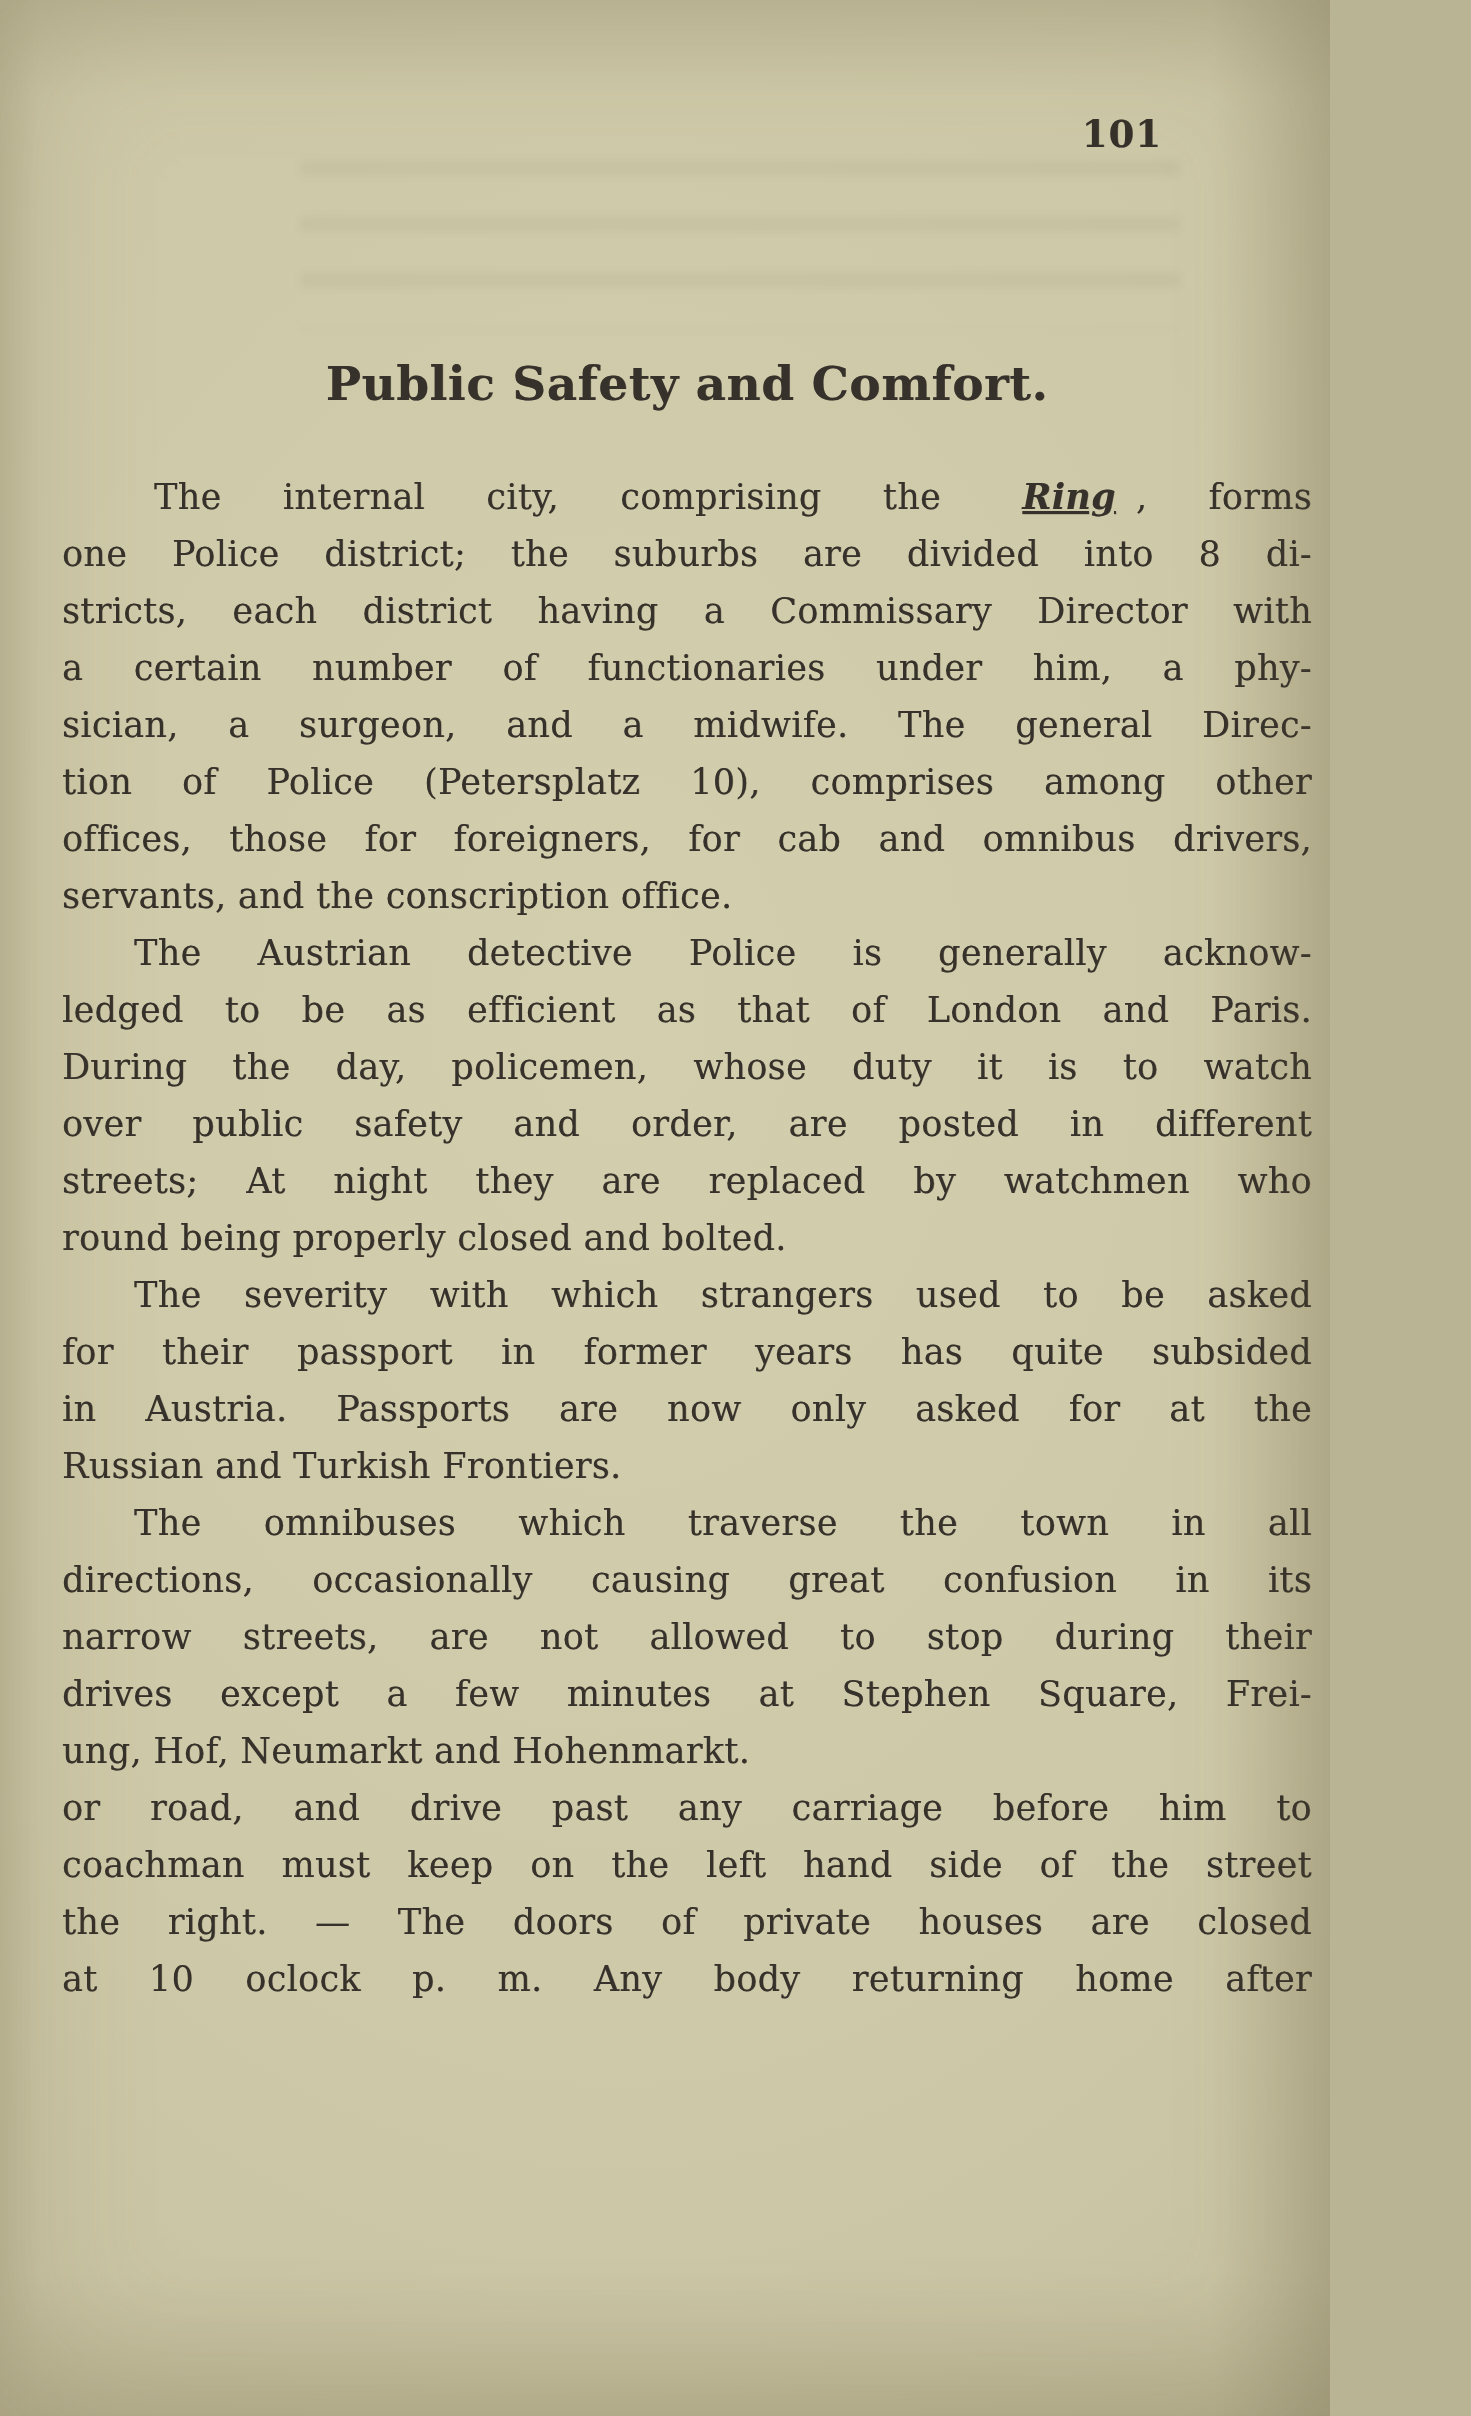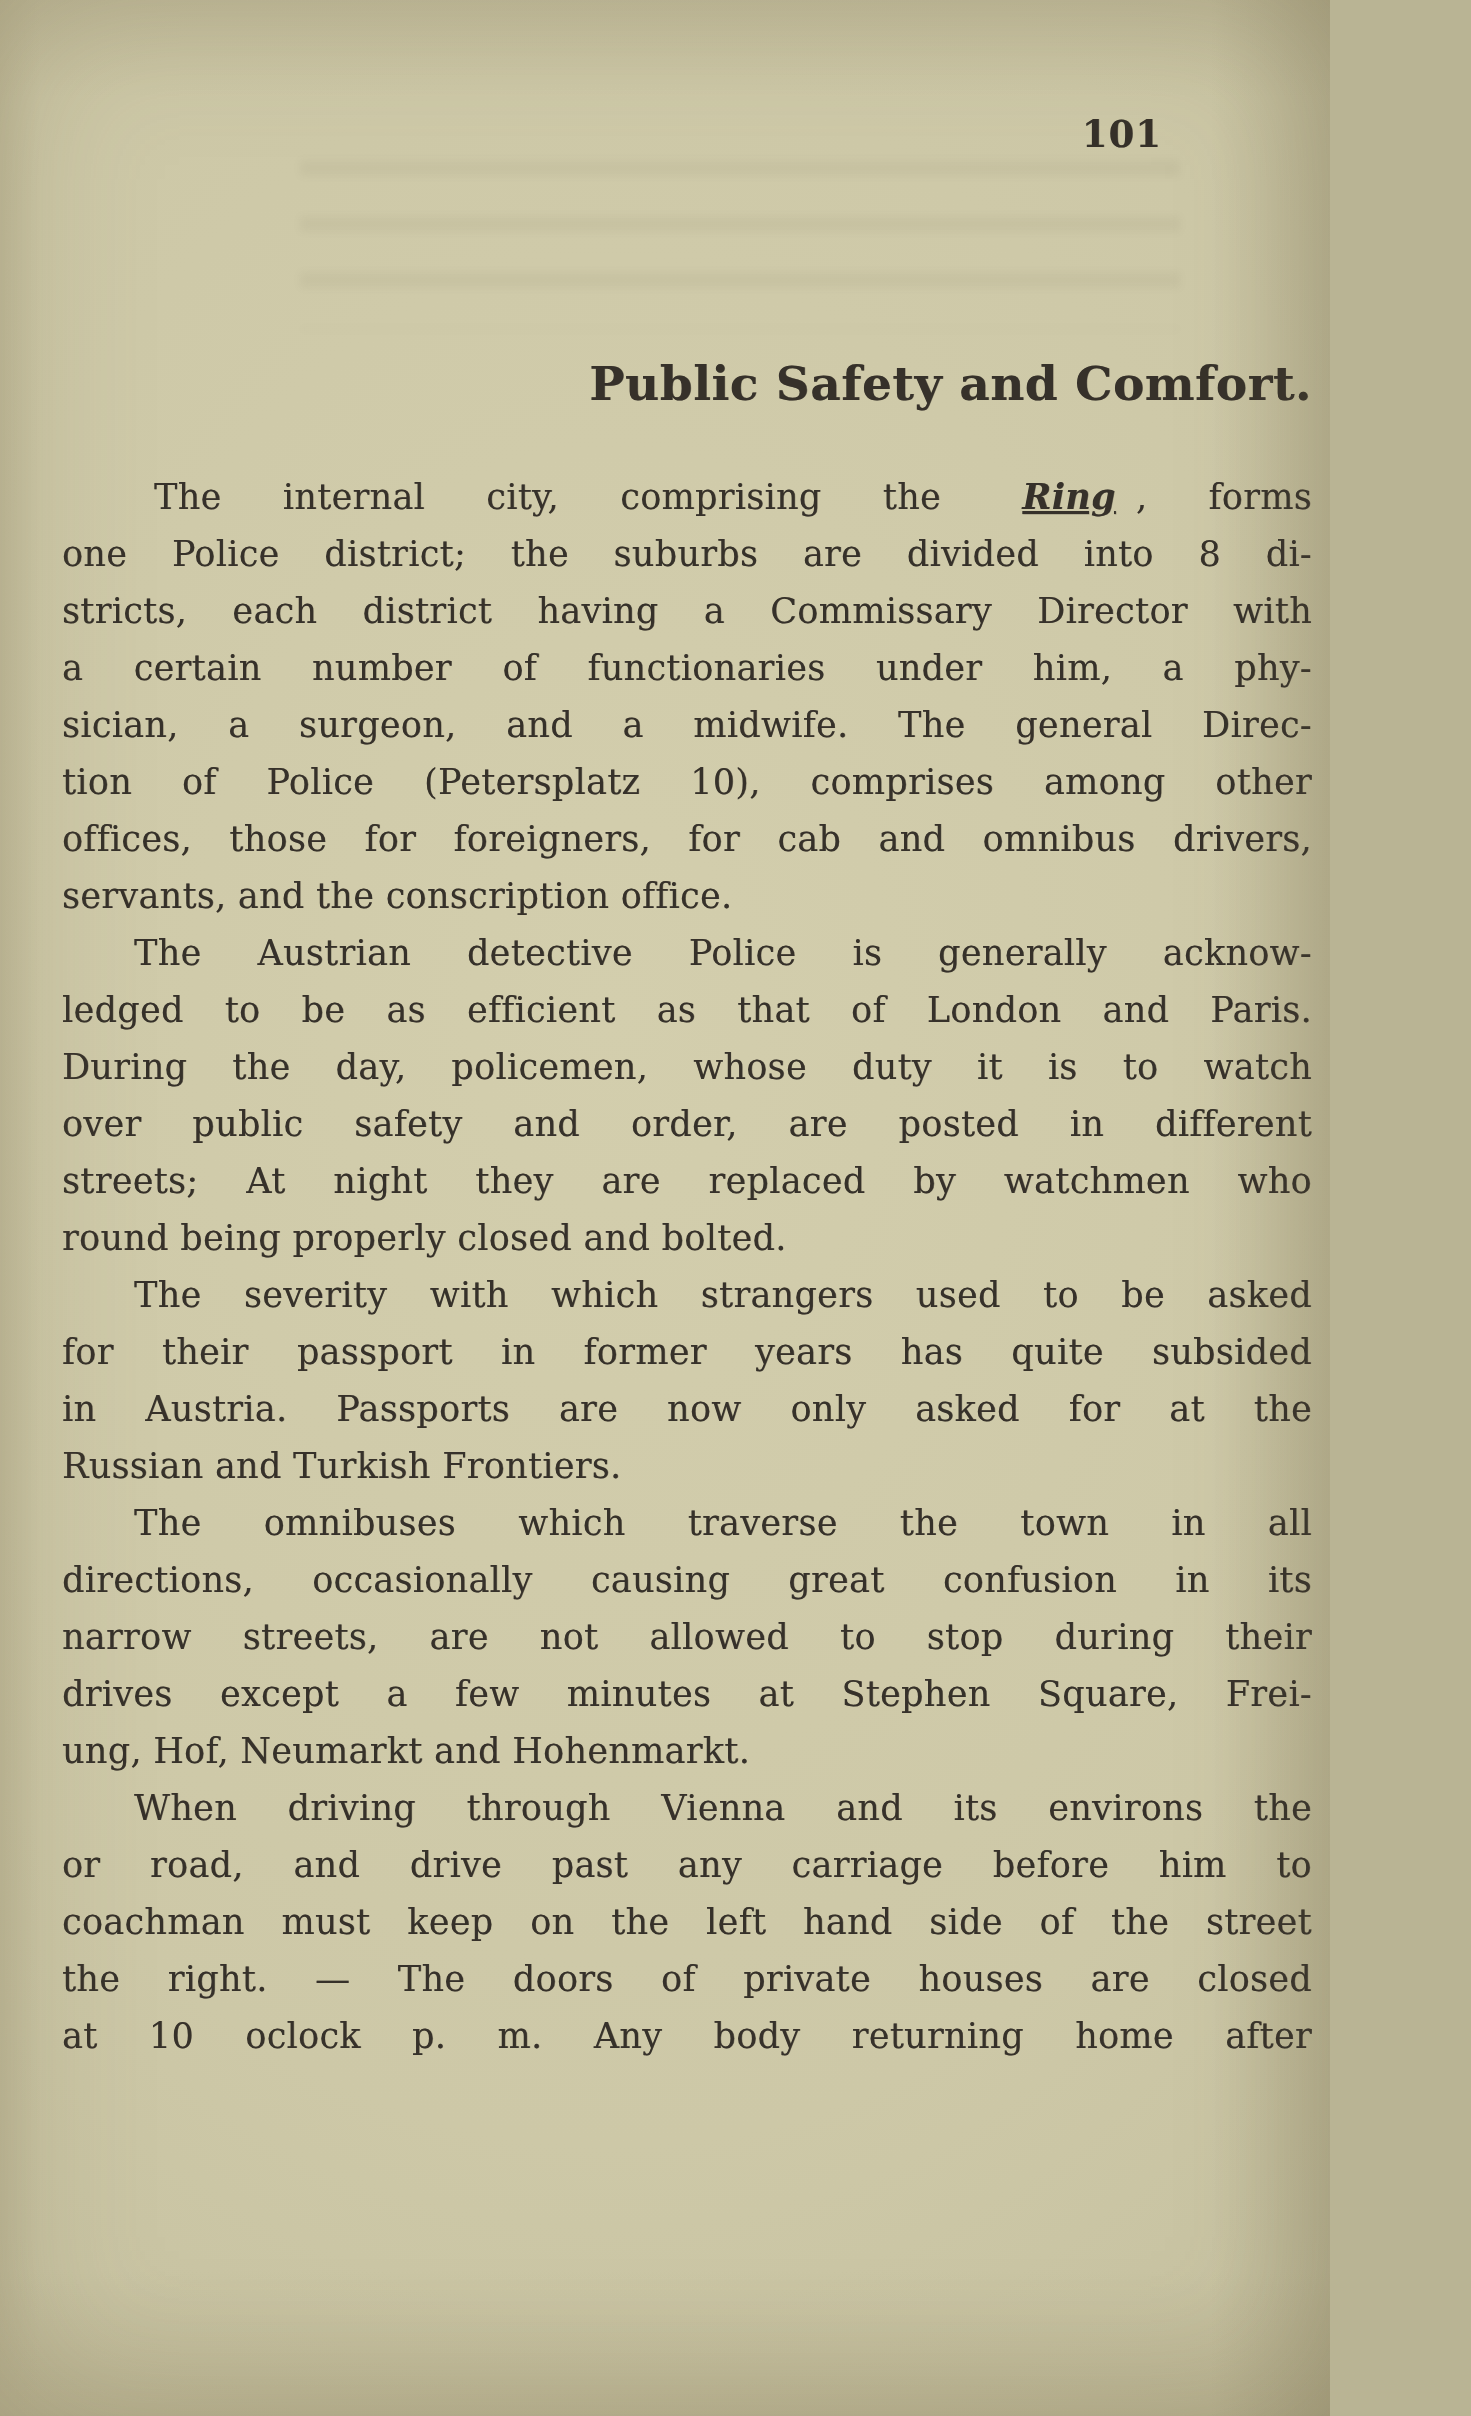--- a/index.html
+++ b/index.html
@@ -55,21 +55,21 @@
     font-size: 37px;
     font-weight: bold;
     letter-spacing: 1px;
   }
 
   .title {
     position: absolute;
     top: 356px;
     left: 62px;
     width: 1250px;
-    text-align: right;
+    text-align: center;
     font-size: 47px;
     font-weight: bold;
     letter-spacing: 0.5px;
   }
 
   .text-block {
     position: absolute;
     top: 468px;
     left: 62px;
     width: 1250px;
@@ -125,20 +125,19 @@
     <div class="line">for their passport in former years has quite subsided</div>
     <div class="line">in Austria. Passports are now only asked for at the</div>
     <div class="line last">Russian and Turkish Frontiers.</div>
 
     <div class="line first">The omnibuses which traverse the town in all</div>
     <div class="line">directions, occasionally causing great confusion in its</div>
     <div class="line">narrow streets, are not allowed to stop during their</div>
     <div class="line">drives except a few minutes at Stephen Square, Frei-</div>
     <div class="line last">ung, Hof, Neumarkt and Hohenmarkt.</div>
 
-    <div class="line first">When driving through Vienna and its environs the</div>
     <div class="line">or road, and drive past any carriage before him to</div>
     <div class="line">coachman must keep on the left hand side of the street</div>
     <div class="line">the right. — The doors of private houses are closed</div>
     <div class="line">at 10 oclock p. m. Any body returning home after</div>
 
   </div>
 </div>
 
 </body></html>

